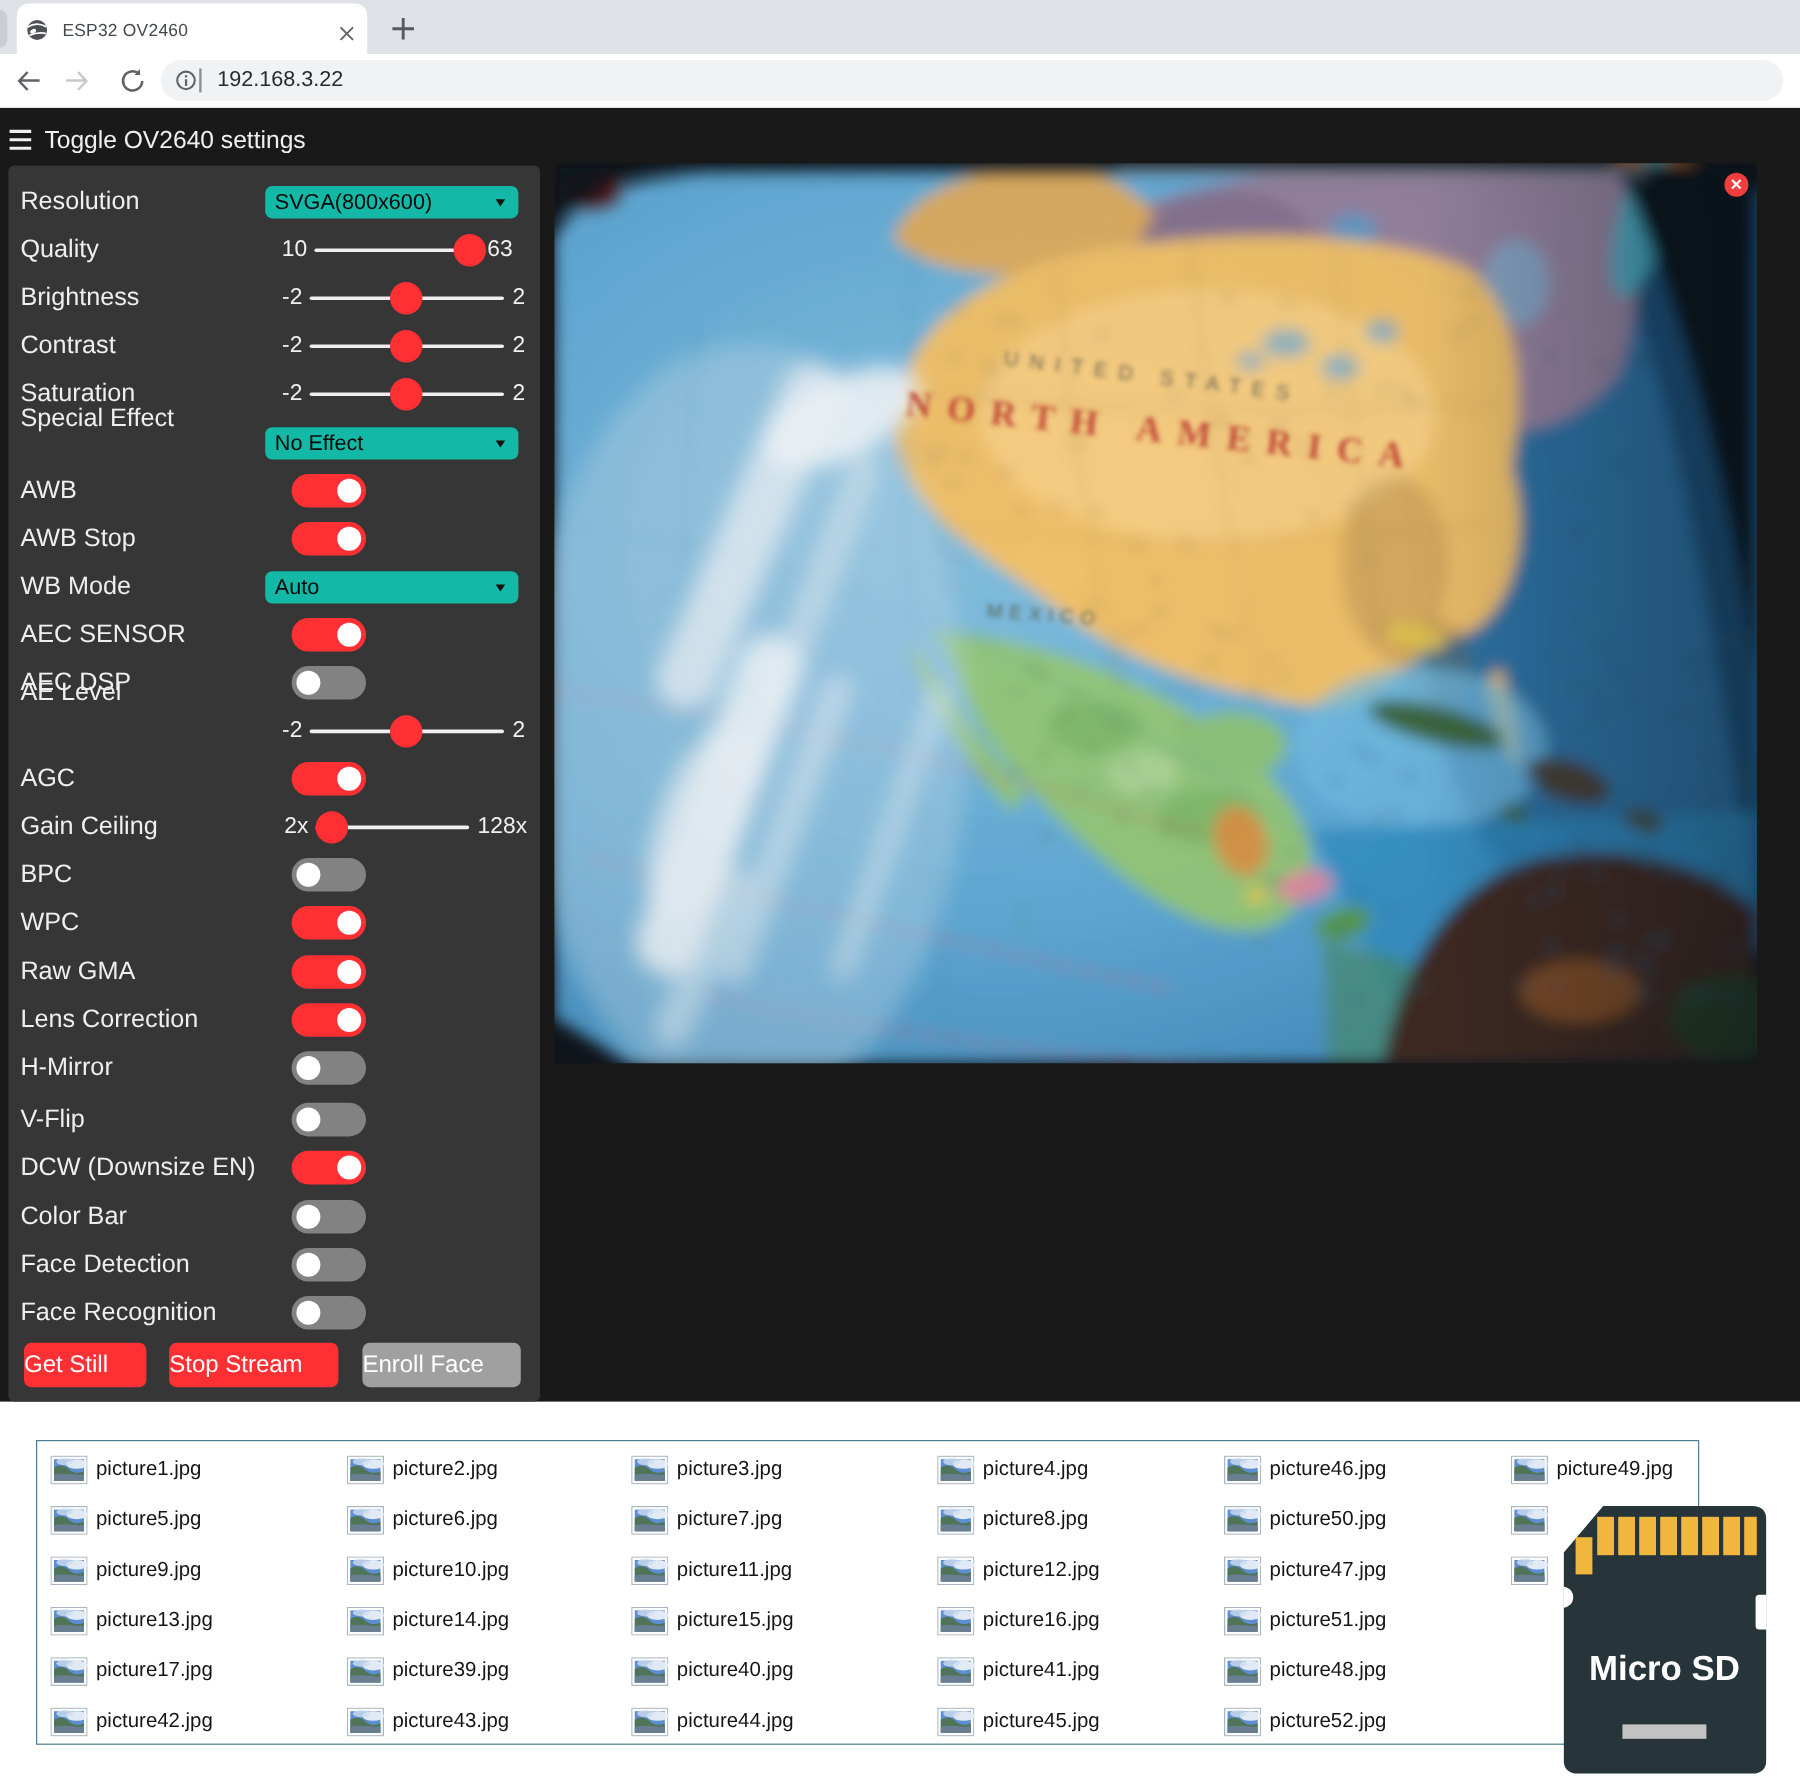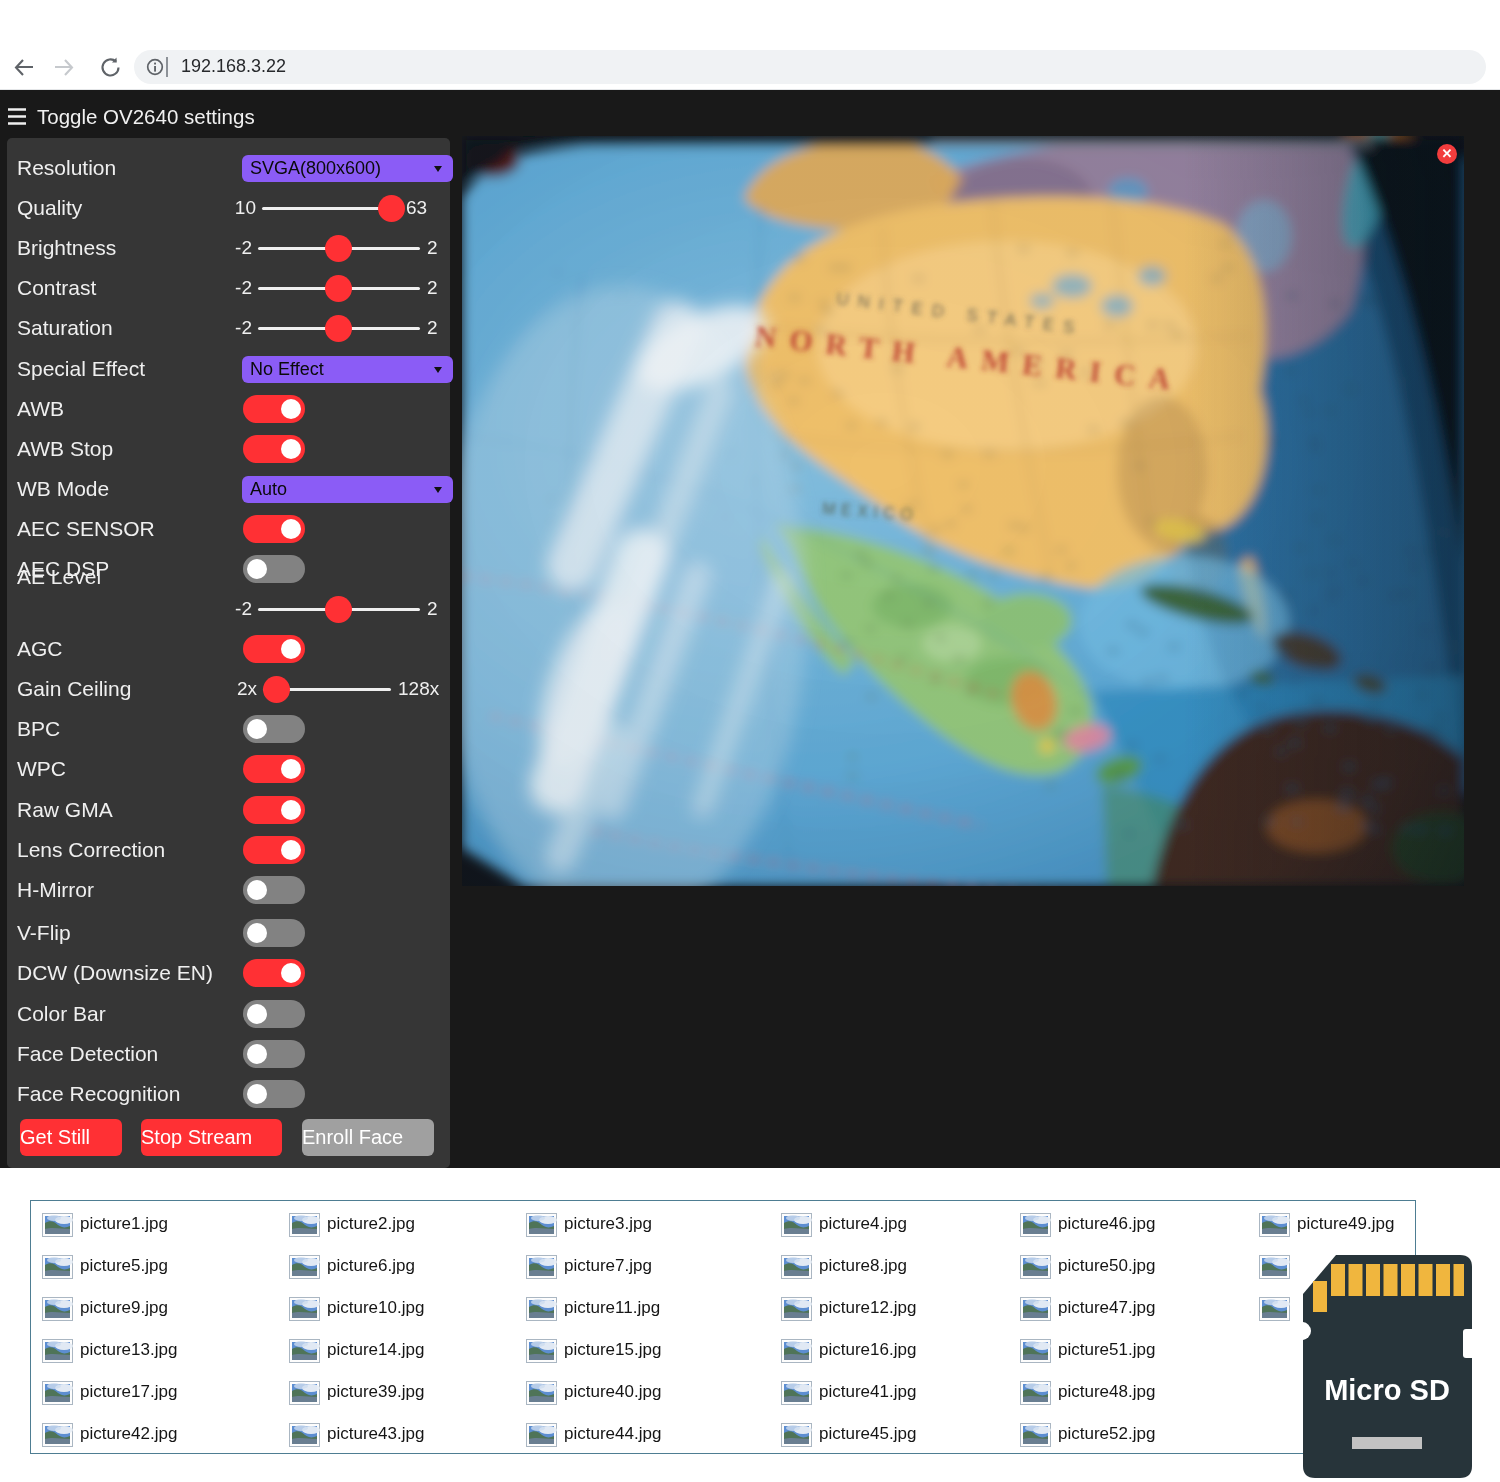--- a/index.html
+++ b/index.html
@@ -12,21 +12,21 @@
 #tabnotch{position:absolute;left:-9px;top:8px;width:15px;height:32px;background:#c9cdd2;border-radius:7px;}
 #tabtitle{position:absolute;left:38px;top:15px;font-size:14.5px;color:#45484d;letter-spacing:.2px;}
 #toolbar{position:absolute;left:0;top:45px;width:1500px;height:45px;background:#fff;border-bottom:1px solid #e4e6e8;}
 #urlpill{position:absolute;left:134px;top:50px;width:1352px;height:34px;border-radius:17px;background:#f0f2f4;}
 #urltext{position:absolute;left:181px;top:56px;font-size:18px;color:#27292c;text-align:center;}
 
 #app{position:absolute;left:0;top:90px;width:1500px;height:1078px;background:#191919;}
 #hdrtext{position:absolute;left:37px;top:105px;font-size:20.5px;color:#f0f0f0;}
 #menu{position:absolute;left:7px;top:138px;width:443px;height:1030px;background:#363636;border-radius:5px;}
 .lbl{position:absolute;left:17px;font-size:21px;color:#efefef;white-space:nowrap;}
-.sel{position:absolute;left:242px;width:211px;height:27px;background:#8b5cf6;border-radius:6px;color:#0a0a0a;
+.sel{position:absolute;left:221px;width:211px;height:27px;background:#14b8a6;border-radius:6px;color:#0a0a0a;
   font-size:18px;line-height:27px;padding-left:8px;}
 .sel .ar{position:absolute;right:11px;top:11px;width:0;height:0;border-left:4.5px solid transparent;
   border-right:4.5px solid transparent;border-top:6px solid #111;}
 .track{position:absolute;height:3px;background:#efefef;border-radius:2px;}
 .thumb{position:absolute;width:27px;height:27px;border-radius:50%;background:#ff3034;}
 .num{position:absolute;font-size:19px;color:#efefef;white-space:nowrap;}
 .tog{position:absolute;left:243px;width:62px;height:28px;border-radius:14px;}
 .tog.on{background:#ff3034;}
 .tog.off{background:#828282;}
 .tog .knob{position:absolute;top:4px;width:20px;height:20px;border-radius:50%;background:#fff;}
@@ -38,20 +38,38 @@
 #filebox{position:absolute;left:30px;top:1200px;width:1386px;height:254px;border:1px solid #4e7d92;background:#fff;}
 .fitem{position:absolute;height:26px;}
 .ficon{position:absolute;left:0;top:0;width:31px;height:24px;}
 .fname{position:absolute;left:38px;top:1px;font-size:17px;color:#151515;white-space:nowrap;}
 
 #sd{position:absolute;left:1303px;top:1255px;width:169px;height:224px;}
 </style></head>
 <body>
 <div id="page">
 
+<div id="tabstrip">
+ <div id="tabnotch"></div>
+ <div id="tab">
+  <svg class="abs" style="left:8px;top:13px" width="18" height="18" viewBox="0 0 18 18">
+    <circle cx="9" cy="9" r="8.3" fill="#4d5156"></circle>
+    <path d="M1.2 6.5 Q 8 2 16.6 6.2" stroke="#fff" stroke-width="1.5" fill="none"></path>
+    <path d="M2.5 13.5 Q 9 10.5 16.2 11.8" stroke="#fff" stroke-width="1.5" fill="none"></path>
+    <ellipse cx="5.6" cy="10" rx="2.6" ry="1.7" fill="#fff" transform="rotate(-30 5.6 10)"></ellipse>
+  </svg>
+  <div id="tabtitle">ESP32 OV2460</div>
+  <svg class="abs" style="left:265px;top:15px" width="20" height="20" viewBox="0 0 20 20">
+   <path d="M4.8 4.8 L15.2 15.2 M15.2 4.8 L4.8 15.2" stroke="#5f6368" stroke-width="1.6"></path>
+  </svg>
+ </div>
+ <svg class="abs" style="left:325px;top:13px" width="22" height="22" viewBox="0 0 22 22">
+   <path d="M11 2 L11 20 M2 11 L20 11" stroke="#56595d" stroke-width="2.4"></path>
+ </svg>
+</div>
 <div id="toolbar"></div>
 <div id="urlpill"></div>
 <svg class="abs" style="left:12px;top:56px" width="24" height="24" viewBox="0 0 24 24">
   <path d="M21 11 H5 M11 4 L4 11.5 L11 19" stroke="#5f6368" stroke-width="2.1" fill="none"></path>
 </svg>
 <svg class="abs" style="left:52px;top:56px" width="24" height="24" viewBox="0 0 24 24">
   <path d="M3 11 H19 M13 4 L20 11.5 L13 19" stroke="#c6c9cd" stroke-width="2.1" fill="none"></path>
 </svg>
 <svg class="abs" style="left:99px;top:56px" width="23" height="23" viewBox="0 0 23 23">
   <path d="M19.5 11.5 A 8 8 0 1 1 17 5.6" stroke="#5f6368" stroke-width="2.1" fill="none"></path>
@@ -86,21 +104,21 @@
 <div class="lbl" style="top:276px">Contrast</div>
 <div class="num" style="left:252px;top:277px;transform:translateX(-100%)">-2</div>
 <div class="track" style="left:258px;top:286.5px;width:162px"></div>
 <div class="num" style="left:427px;top:277px">2</div>
 <div class="thumb" style="left:325.0px;top:274.5px"></div>
 <div class="lbl" style="top:316px">Saturation</div>
 <div class="num" style="left:252px;top:317px;transform:translateX(-100%)">-2</div>
 <div class="track" style="left:258px;top:326.5px;width:162px"></div>
 <div class="num" style="left:427px;top:317px">2</div>
 <div class="thumb" style="left:325.0px;top:314.5px"></div>
-<div class="lbl" style="top:357px">Special Effect</div>
+<div class="lbl" style="top:337px">Special Effect</div>
 <div class="sel" style="top:355.5px">No Effect<div class="ar"></div></div>
 <div class="lbl" style="top:397px">AWB</div>
 <div class="tog on" style="top:395px">
       <div class="knob"></div>
     </div>
 <div class="lbl" style="top:437px">AWB Stop</div>
 <div class="tog on" style="top:435px">
       <div class="knob"></div>
     </div>
 <div class="lbl" style="top:477px">WB Mode</div>

